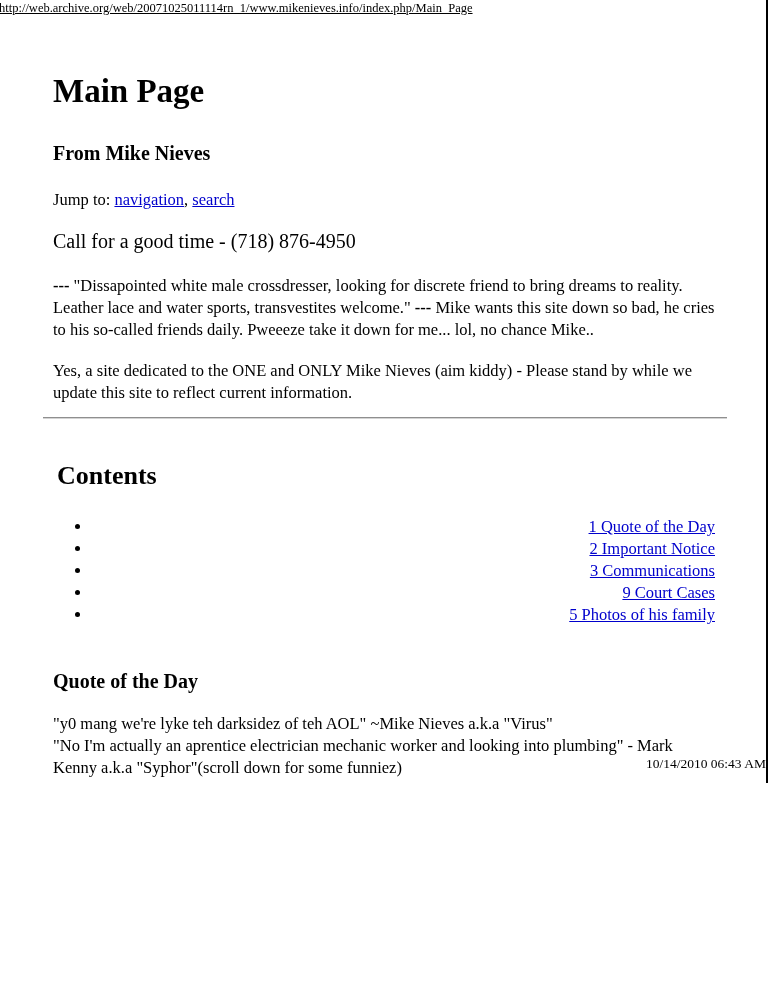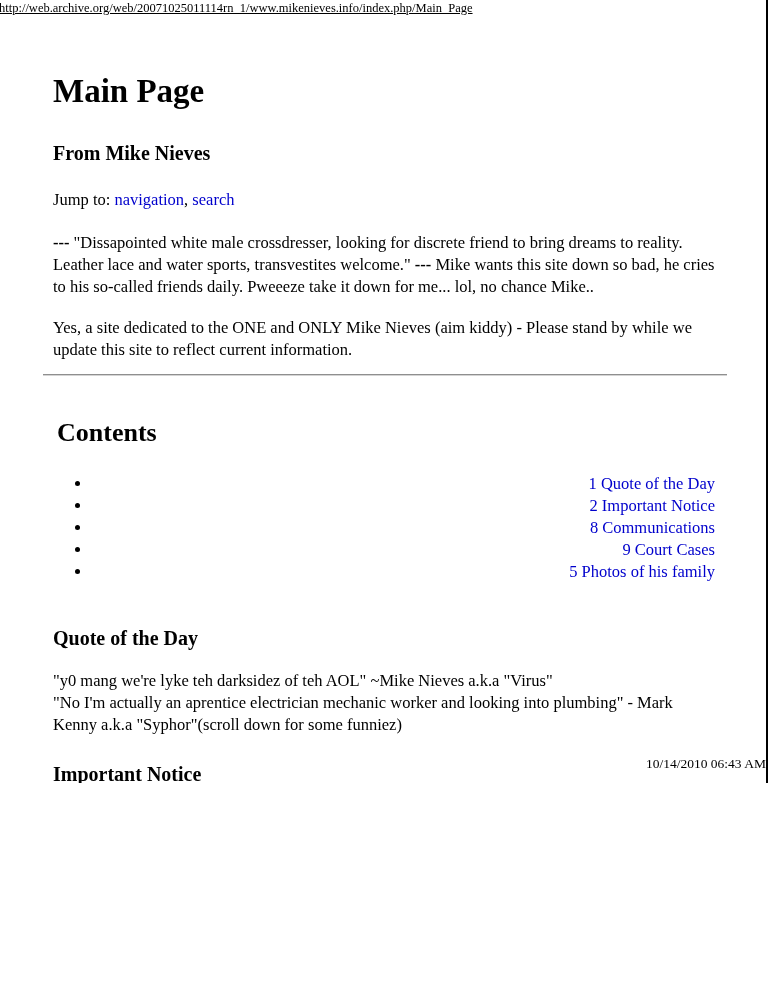--- a/index.html
+++ b/index.html
@@ -51,20 +51,21 @@
     line-height: 22px;
     font-weight: bold;
   }
   .jump-line {
     margin-top: 25px;
     font-size: 16.5px;
     line-height: 21px;
   }
   a.wiki-link {
     color: #0000CC;
+    text-decoration: underline;
     cursor: pointer;
   }
   .call-line {
     margin-top: 19px;
     font-size: 20px;
     line-height: 24px;
   }
   .body-para {
     margin-top: 22px;
     font-size: 16.5px;
@@ -122,33 +123,34 @@
   <div class="print-url">http://web.archive.org/web/20071025011114rn_1/www.mikenieves.info/index.php/Main_Page</div>
 
   <div class="content">
 
     <h1 class="page-title">Main Page</h1>
 
     <div class="site-subtitle">From Mike Nieves</div>
 
     <p class="jump-line"><span>Jump to:</span> <a class="wiki-link">navigation</a><span>,</span> <a class="wiki-link">search</a></p>
 
+    <p class="call-line">Call for a good time - (718) 876-4950</p>
 
     <p class="body-para"><span class="bold">---</span> <span>"Dissapointed white male crossdresser, looking for discrete friend to bring dreams to reality. Leather lace and water sports, transvestites welcome."</span> <span class="bold">---</span> <span>Mike wants this site down so bad, he cries to his so-called friends daily. Pweeeze take it down for me... lol, no chance Mike..</span></p>
 
     <p class="body-para dedication">Yes, a site dedicated to the ONE and ONLY Mike Nieves (aim kiddy) - Please stand by while we update this site to reflect current information.</p>
 
     <hr class="content-rule">
 
     <h2 class="contents-heading">Contents</h2>
 
     <ul class="toc-list">
       <li><a class="wiki-link">1 Quote of the Day</a></li>
       <li><a class="wiki-link">2 Important Notice</a></li>
-      <li><a class="wiki-link">8 Communications</a></li>
+      <li><a class="wiki-link">3 Communications</a></li>
       <li><a class="wiki-link">9 Court Cases</a></li>
       <li><a class="wiki-link">5 Photos of his family</a></li>
     </ul>
 
     <h3 class="section-heading">Quote of the Day</h3>
 
     <p class="quote-para"><span>"y0 mang we're lyke teh darksidez of teh AOL" ~Mike Nieves a.k.a "Virus"</span><br><span>"No I'm actually an aprentice electrician mechanic worker and looking into plumbing" - Mark Kenny a.k.a "Syphor"(scroll down for some funniez)</span></p>
 
     <h3 class="section-heading notice">Important Notice</h3>
 

